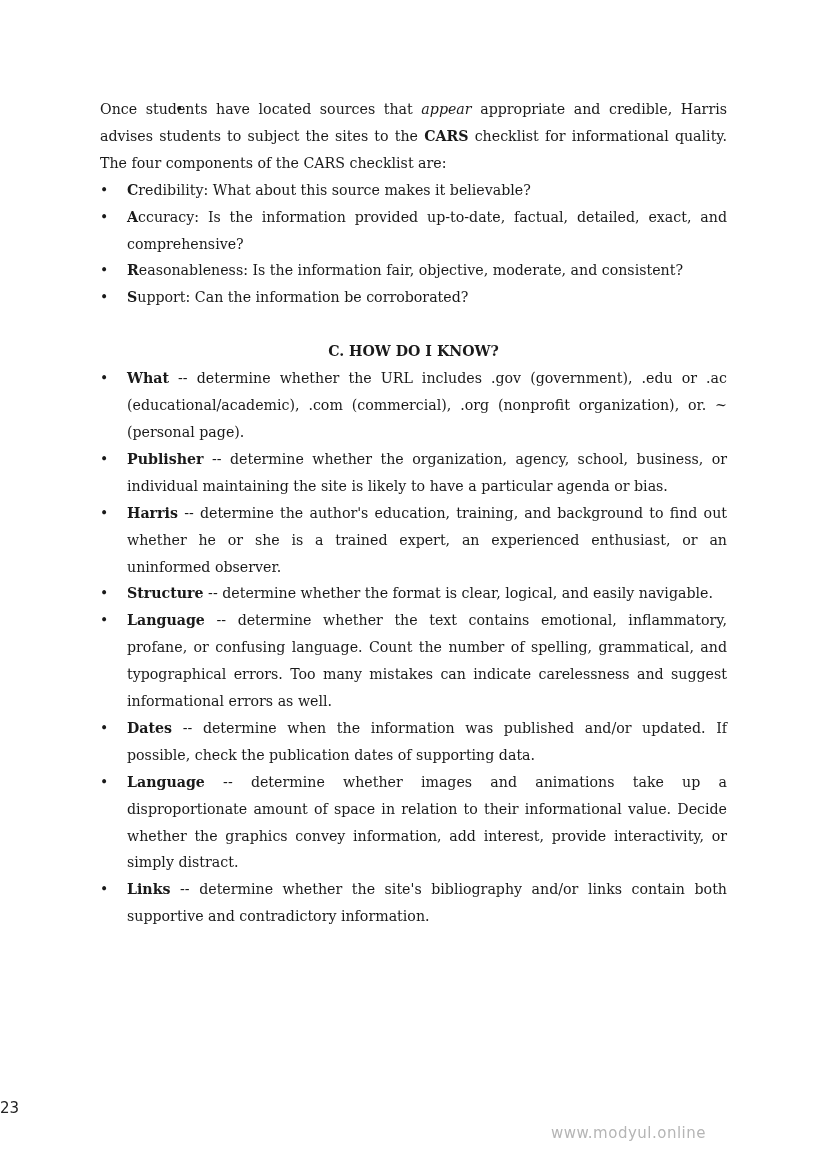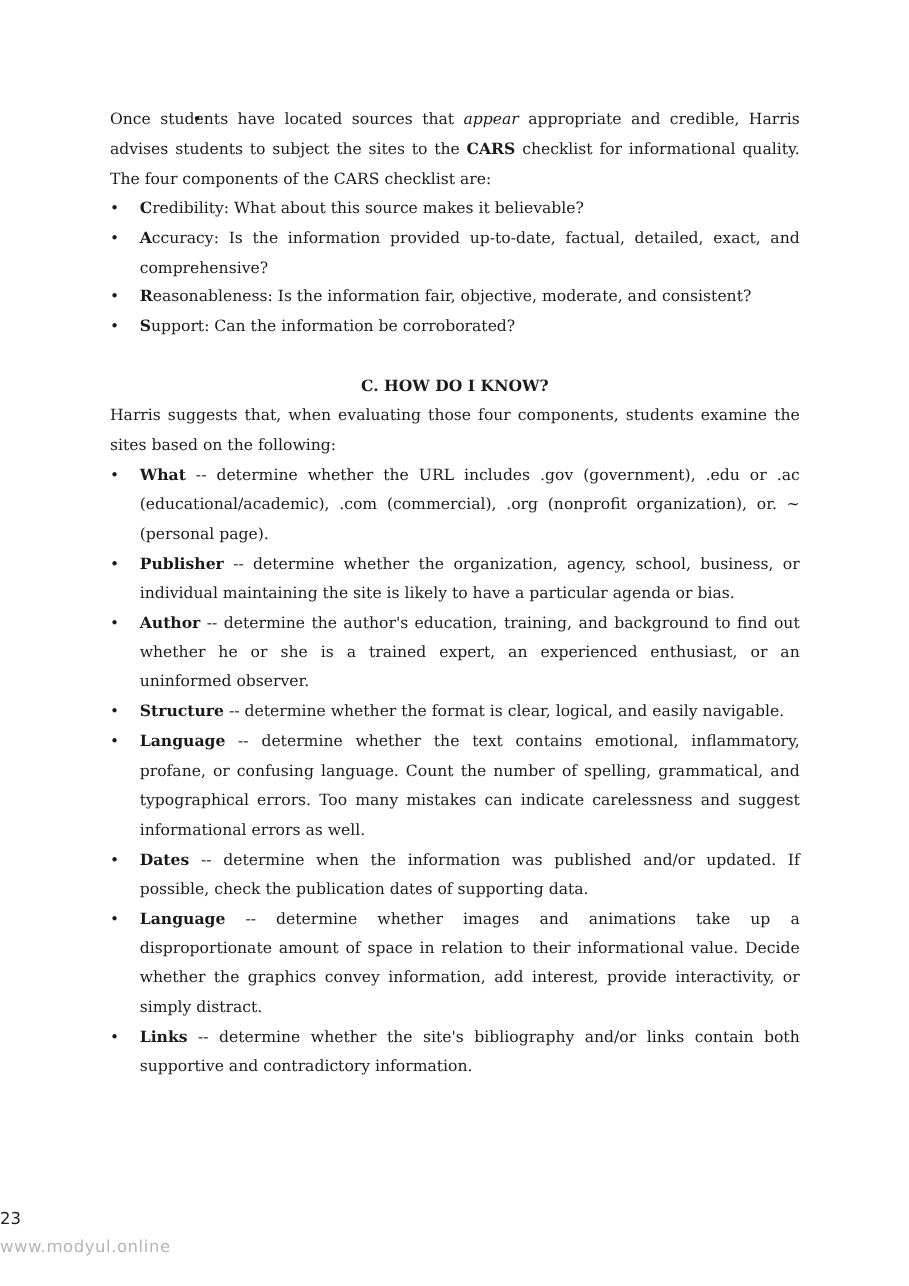--- a/index.html
+++ b/index.html
@@ -15,21 +15,21 @@
   ul.blist { list-style: none; margin: 0; padding: 0; }
   ul.blist li { position: relative; padding-left: 27px; text-align: justify; }
   ul.blist li .dot { position: absolute; left: 0; top: 0; font-size: 14px; }
   .heading { font-weight: bold; margin-top: 27px; text-align: center; }
   b { font-weight: bold; }
   .footer-num {
     position: absolute; top: 1099px; left: 0; width: 826px; text-align: left;
     font-family: "DejaVu Sans", "Liberation Sans", sans-serif; font-size: 15px; color: #222;
   }
   .footer-url {
-    position: absolute; top: 1124px; left: 0; width: 706px; text-align: left;
+    position: absolute; top: 1124px; left: 0; width: 706px; text-align: right;
     font-family: "DejaVu Sans", "Liberation Sans", sans-serif; font-size: 15px; color: #b5b5b5; letter-spacing: 0.5px;
   }
 </style>
 </head>
 <body>
 
 <div class="page">
   <div class="sub-bullet">
     <span class="dot">•</span>
   </div>
@@ -37,26 +37,25 @@
   <p class="just" style="margin:0"><span>Once students have located sources that </span><i>appear</i><span> appropriate and credible, Harris advises students to subject the sites to the </span><b>CARS</b><span> checklist for informational quality. The four components of the CARS checklist are:</span></p>
 
   <ul class="blist">
     <li><span class="dot">•</span><b>C</b><span>redibility: What about this source makes it believable?</span></li>
     <li><span class="dot">•</span><b>A</b><span>ccuracy: Is the information provided up-to-date, factual, detailed, exact, and comprehensive?</span></li>
     <li><span class="dot">•</span><b>R</b><span>easonableness: Is the information fair, objective, moderate, and consistent?</span></li>
     <li><span class="dot">•</span><b>S</b><span>upport: Can the information be corroborated?</span></li>
   </ul>
 
   <div class="heading">C. HOW DO I KNOW?</div>
-  <p class="just" style="margin:0">Harris suggests that, when evaluating those four components, students examine the sites based on the following:</p>
 
   <ul class="blist">
     <li><span class="dot">•</span><b>What</b><span> -- determine whether the URL includes .gov (government), .edu or .ac (educational/academic), .com (commercial), .org (nonprofit organization), or. ~ (personal page).</span></li>
     <li><span class="dot">•</span><b>Publisher</b><span> -- determine whether the organization, agency, school, business, or individual maintaining the site is likely to have a particular agenda or bias.</span></li>
-    <li><span class="dot">•</span><b>Author</b><span> -- determine the author's education, training, and background to find out whether he or she is a trained expert, an experienced enthusiast, or an uninformed observer.</span></li>
+    <li><span class="dot">•</span><b>Harris</b><span> -- determine the author's education, training, and background to find out whether he or she is a trained expert, an experienced enthusiast, or an uninformed observer.</span></li>
     <li><span class="dot">•</span><b>Structure</b><span> -- determine whether the format is clear, logical, and easily navigable.</span></li>
     <li><span class="dot">•</span><b>Language</b><span> -- determine whether the text contains emotional, inflammatory, profane, or confusing language. Count the number of spelling, grammatical, and typographical errors. Too many mistakes can indicate carelessness and suggest informational errors as well.</span></li>
     <li><span class="dot">•</span><b>Dates</b><span> -- determine when the information was published and/or updated. If possible, check the publication dates of supporting data.</span></li>
     <li><span class="dot">•</span><b>Language</b><span> -- determine whether images and animations take up a disproportionate amount of space in relation to their informational value. Decide whether the graphics convey information, add interest, provide interactivity, or simply distract.</span></li>
     <li><span class="dot">•</span><b>Links</b><span> -- determine whether the site's bibliography and/or links contain both supportive and contradictory information.</span></li>
   </ul>
 </div>
 
 <div class="footer-num">23</div>
 <div class="footer-url">www.modyul.online</div>

